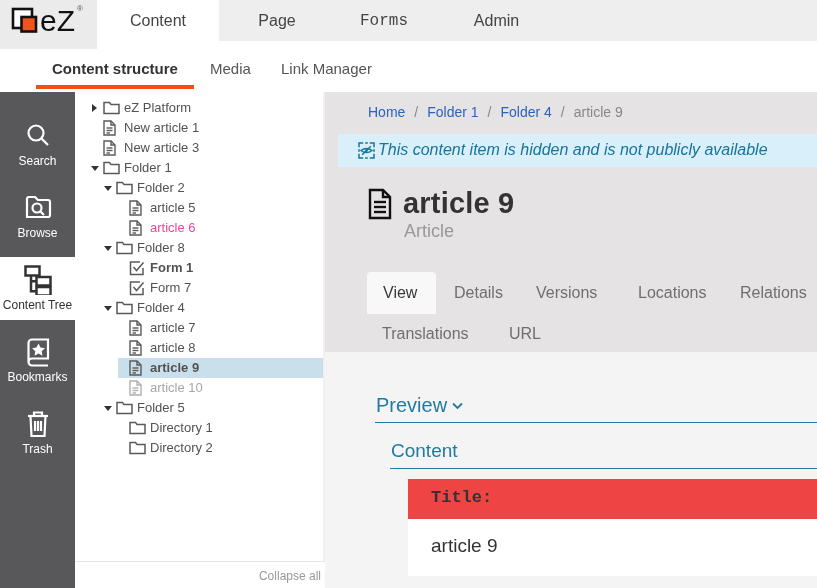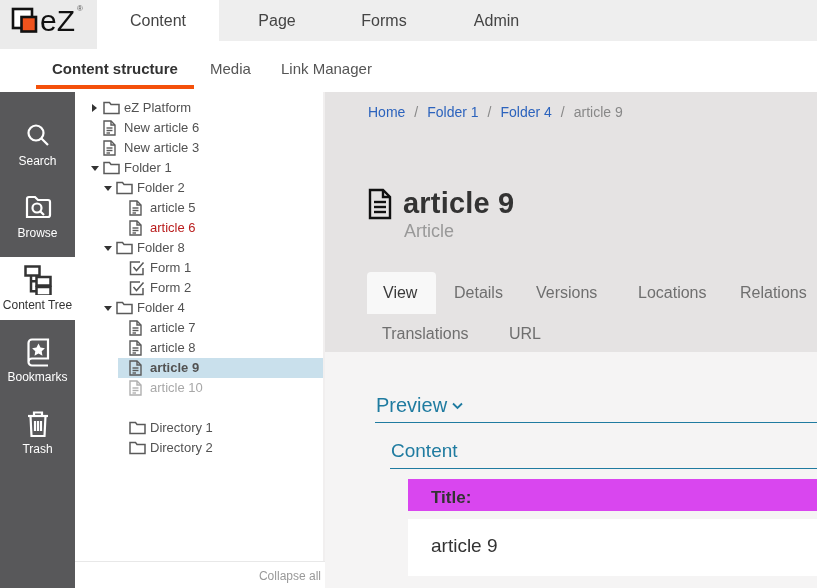--- a/index.html
+++ b/index.html
@@ -42,40 +42,40 @@
 #banner .txt { position:absolute; left:40px; top:7px; font-style:italic; font-size:16px; color:#17749c; }
 #titleicon { position:absolute; left:43px; top:96px; }
 #title { position:absolute; left:78px; top:95px; font-size:29px; font-weight:bold; color:#333; letter-spacing:0.2px; }
 #subtitle { position:absolute; left:79px; top:129px; font-size:18px; color:#999; }
 .tabrow { position:absolute; font-size:16px; color:#6f6f6f; }
 .vtab { position:absolute; background:#f8f8f8; border-radius:4px 4px 0 0; color:#3a3a3a; }
 #preview { position:absolute; left:51px; top:302px; font-size:20px; color:#1f7ba0; }
 #hr1 { position:absolute; left:50px; top:330px; width:442px; height:1px; background:#1f7ba0; }
 #contenthead { position:absolute; left:66px; top:348px; font-size:19px; color:#1f7ba0; }
 #hr2 { position:absolute; left:65px; top:376px; width:427px; height:1px; background:#1f7ba0; }
-#row1 { position:absolute; left:83px; top:387px; width:409px; height:32px; background:#d946ef; }
+#row1 { position:absolute; left:83px; top:387px; width:409px; height:40px; background:#ef4444;font-family:Liberation Mono, monospace; }
 #row1 span { position:absolute; left:23px; top:9px; font-size:17px; font-weight:bold; color:#333; }
 #row2 { position:absolute; left:83px; top:427px; width:409px; height:57px; background:#fff; }
 #row2 span { position:absolute; left:23px; top:16px; font-size:19px; color:#333; }
 </style>
 </head>
 <body>
 <div id="topbar"></div>
 <div id="logoblock">
   <svg width="97" height="49" viewBox="0 0 97 49">
     <rect x="13" y="9" width="19" height="19" fill="#fff" stroke="#111" stroke-width="2.6"></rect>
     <rect x="21.5" y="17" width="14.5" height="14.5" fill="#f0531d" stroke="#111" stroke-width="2.6"></rect>
     <text x="40" y="31" font-size="30" fill="#111" font-family="Liberation Sans">eZ</text>
     <text x="77" y="11" font-size="8" fill="#555" font-family="Liberation Sans">®</text>
   </svg>
 </div>
 <div id="mainnav">
   <div class="mtab active" style="width:122px;">Content</div>
   <div class="mtab" style="width:116px;">Page</div>
-  <div class="mtab" style="width:98px;">Forms</div>
+  <div class="mtab" style="width:98px;font-family:Liberation Mono, monospace;">Forms</div>
   <div class="mtab" style="width:127px;">Admin</div>
 </div>
 <div id="subnav">
   <span class="sn active" style="left:52px;">Content structure</span>
   <span class="sn" style="left:210px;">Media</span>
   <span class="sn" style="left:281px;">Link Manager</span>
   <div id="snline"></div>
 </div>
 
 <div id="sidebar">
@@ -133,21 +133,21 @@
       <span class="tlabel" style="left:49px; color:#525252;">eZ Platform</span>
     </div>
     <div class="trow" style="left:0; top:26px; width:250px;">
       <span class="ticon" style="left:28px;"><svg width="13" height="16" viewBox="0 0 13 16" fill="none" stroke="#5a5a5a" stroke-width="1.4">
           <path d="M1 1 L8 1 L12 5 L12 15 L1 15 Z"></path>
           <path d="M8 1 L8 5 L12 5"></path>
           <line x1="3.5" y1="8" x2="9.5" y2="8"></line>
           <line x1="3.5" y1="10.5" x2="9.5" y2="10.5"></line>
           <line x1="3.5" y1="13" x2="7" y2="13"></line>
         </svg></span>
-      <span class="tlabel" style="left:49px; color:#525252;">New article 6</span>
+      <span class="tlabel" style="left:49px; color:#525252;">New article 1</span>
     </div>
     <div class="trow" style="left:0; top:46px; width:250px;">
       <span class="ticon" style="left:28px;"><svg width="13" height="16" viewBox="0 0 13 16" fill="none" stroke="#5a5a5a" stroke-width="1.4">
           <path d="M1 1 L8 1 L12 5 L12 15 L1 15 Z"></path>
           <path d="M8 1 L8 5 L12 5"></path>
           <line x1="3.5" y1="8" x2="9.5" y2="8"></line>
           <line x1="3.5" y1="10.5" x2="9.5" y2="10.5"></line>
           <line x1="3.5" y1="13" x2="7" y2="13"></line>
         </svg></span>
       <span class="tlabel" style="left:49px; color:#525252;">New article 3</span>
@@ -177,42 +177,42 @@
       <span class="tlabel" style="left:75px; color:#525252;">article 5</span>
     </div>
     <div class="trow" style="left:0; top:126px; width:250px;">
       <span class="ticon" style="left:54px;"><svg width="13" height="16" viewBox="0 0 13 16" fill="none" stroke="#5a5a5a" stroke-width="1.4">
           <path d="M1 1 L8 1 L12 5 L12 15 L1 15 Z"></path>
           <path d="M8 1 L8 5 L12 5"></path>
           <line x1="3.5" y1="8" x2="9.5" y2="8"></line>
           <line x1="3.5" y1="10.5" x2="9.5" y2="10.5"></line>
           <line x1="3.5" y1="13" x2="7" y2="13"></line>
         </svg></span>
-      <span class="tlabel" style="left:75px; color:#b91c1c;">article 6</span>
+      <span class="tlabel" style="left:75px; color:#ec4899;">article 6</span>
     </div>
     <div class="trow" style="left:0; top:146px; width:250px;">
       <span class="arrow arr-d" style="left:29px; top:8px;"></span>
       <span class="ticon" style="left:41px;"><svg width="17" height="15" viewBox="0 0 17 15" fill="none" stroke="#5a5a5a" stroke-width="1.5">
           <path d="M1 13.5 L1 2.5 L6.5 2.5 L8 4.5 L16 4.5 L16 13.5 Z"></path>
         </svg></span>
       <span class="tlabel" style="left:62px; color:#525252;">Folder 8</span>
     </div>
-    <div class="trow" style="left:0; top:166px; width:250px;">
+    <div class="trow" style="left:0; top:166px; width:250px;font-weight:bold;">
       <span class="ticon" style="left:54px;"><svg width="16" height="16" viewBox="0 0 16 16" fill="none" stroke="#5a5a5a" stroke-width="1.5">
           <path d="M14 8 L14 14.5 L1.5 14.5 L1.5 2 L11 2"></path>
           <path d="M4.5 7 L7.5 10.5 L14.5 2.5"></path>
         </svg></span>
       <span class="tlabel" style="left:75px; color:#525252;">Form 1</span>
     </div>
     <div class="trow" style="left:0; top:186px; width:250px;">
       <span class="ticon" style="left:54px;"><svg width="16" height="16" viewBox="0 0 16 16" fill="none" stroke="#5a5a5a" stroke-width="1.5">
           <path d="M14 8 L14 14.5 L1.5 14.5 L1.5 2 L11 2"></path>
           <path d="M4.5 7 L7.5 10.5 L14.5 2.5"></path>
         </svg></span>
-      <span class="tlabel" style="left:75px; color:#525252;">Form 2</span>
+      <span class="tlabel" style="left:75px; color:#525252;">Form 7</span>
     </div>
     <div class="trow" style="left:0; top:206px; width:250px;">
       <span class="arrow arr-d" style="left:29px; top:8px;"></span>
       <span class="ticon" style="left:41px;"><svg width="17" height="15" viewBox="0 0 17 15" fill="none" stroke="#5a5a5a" stroke-width="1.5">
           <path d="M1 13.5 L1 2.5 L6.5 2.5 L8 4.5 L16 4.5 L16 13.5 Z"></path>
         </svg></span>
       <span class="tlabel" style="left:62px; color:#525252;">Folder 4</span>
     </div>
     <div class="trow" style="left:0; top:226px; width:250px;">
       <span class="ticon" style="left:54px;"><svg width="13" height="16" viewBox="0 0 13 16" fill="none" stroke="#5a5a5a" stroke-width="1.4">
@@ -248,40 +248,57 @@
     <div class="trow" style="left:0; top:286px; width:250px;">
       <span class="ticon" style="left:54px;"><svg width="13" height="16" viewBox="0 0 13 16" fill="none" stroke="#b0b0b0" stroke-width="1.4">
           <path d="M1 1 L8 1 L12 5 L12 15 L1 15 Z"></path>
           <path d="M8 1 L8 5 L12 5"></path>
           <line x1="3.5" y1="8" x2="9.5" y2="8"></line>
           <line x1="3.5" y1="10.5" x2="9.5" y2="10.5"></line>
           <line x1="3.5" y1="13" x2="7" y2="13"></line>
         </svg></span>
       <span class="tlabel" style="left:75px; color:#a8a8a8;">article 10</span>
     </div>
+    <div class="trow" style="left:0; top:306px; width:250px;">
+      <span class="arrow arr-d" style="left:29px; top:8px;"></span>
+      <span class="ticon" style="left:41px;"><svg width="17" height="15" viewBox="0 0 17 15" fill="none" stroke="#5a5a5a" stroke-width="1.5">
+          <path d="M1 13.5 L1 2.5 L6.5 2.5 L8 4.5 L16 4.5 L16 13.5 Z"></path>
+        </svg></span>
+      <span class="tlabel" style="left:62px; color:#525252;">Folder 5</span>
+    </div>
     <div class="trow" style="left:0; top:326px; width:250px;">
       <span class="ticon" style="left:54px;"><svg width="17" height="15" viewBox="0 0 17 15" fill="none" stroke="#5a5a5a" stroke-width="1.5">
           <path d="M1 13.5 L1 2.5 L6.5 2.5 L8 4.5 L16 4.5 L16 13.5 Z"></path>
         </svg></span>
       <span class="tlabel" style="left:75px; color:#525252;">Directory 1</span>
     </div>
     <div class="trow" style="left:0; top:346px; width:250px;">
       <span class="ticon" style="left:54px;"><svg width="17" height="15" viewBox="0 0 17 15" fill="none" stroke="#5a5a5a" stroke-width="1.5">
           <path d="M1 13.5 L1 2.5 L6.5 2.5 L8 4.5 L16 4.5 L16 13.5 Z"></path>
         </svg></span>
       <span class="tlabel" style="left:75px; color:#525252;">Directory 2</span>
     </div>
   </div>
 <div id="treefoot">
     <span>Collapse all</span>
   </div>
 
 <div id="main">
   <div id="mainlower"></div>
   <div id="crumb"><a>Home</a><span class="sep">/</span><a>Folder 1</a><span class="sep">/</span><a>Folder 4</a><span class="sep">/</span><span>article 9</span></div>
+  <div id="banner">
+    <svg width="17" height="17" viewBox="0 0 17 17" fill="none" stroke="#17749c" stroke-width="1.5">
+      <path d="M1 5.2 L1 1 L5.2 1 M11.8 1 L16 1 L16 5.2 M16 11.8 L16 16 L11.8 16 M5.2 16 L1 16 L1 11.8"></path>
+      <path d="M7.2 1 L9.8 1 M16 7.2 L16 9.8 M7.2 16 L9.8 16 M1 7.2 L1 9.8"></path>
+      <path d="M3 8.5 Q8.5 4.4 14 8.5 Q8.5 12.6 3 8.5 Z"></path>
+      <circle cx="8.5" cy="8.5" r="1.3" fill="#17749c" stroke="none"></circle>
+      <line x1="4.2" y1="12.8" x2="12.8" y2="4.2"></line>
+    </svg>
+    <span class="txt">This content item is hidden and is not publicly available</span>
+  </div>
   <svg id="titleicon" width="24" height="32" viewBox="0 0 24 32" fill="none" stroke="#111" stroke-width="2.4">
     <path d="M2 2 L15 2 L22 9 L22 30 L2 30 Z"></path>
     <path d="M15 2 L15 9 L22 9"></path>
     <line x1="6" y1="14" x2="18" y2="14"></line>
       <line x1="6" y1="19" x2="18" y2="19"></line>
       <line x1="6" y1="24" x2="18" y2="24"></line>
   </svg>
   <div id="title">article 9</div>
   <div id="subtitle">Article</div>
   <div class="vtab" style="left:42px; top:180px; width:69px; height:42px;"></div>

